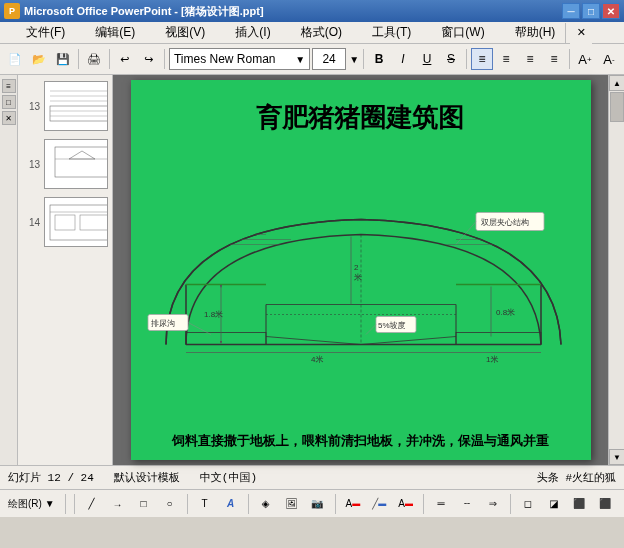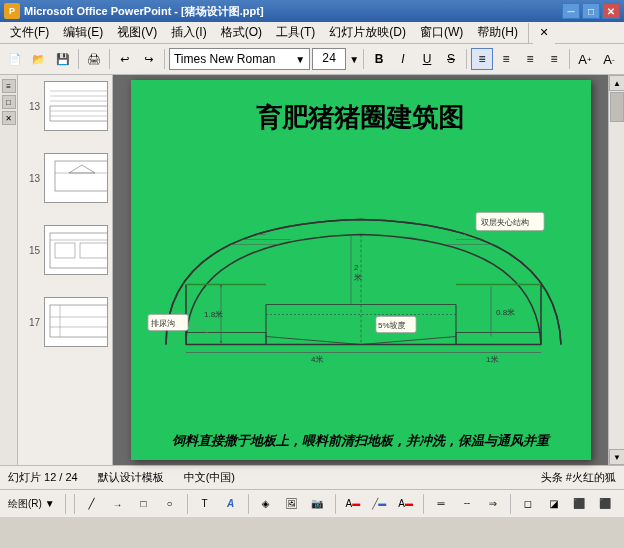--- a/index.html
+++ b/index.html
@@ -26,21 +26,21 @@
     
     .menu-bar {
       height: 22px;
       background: #f0ede8;
       display: flex;
       align-items: center;
       padding: 0 4px;
       gap: 2px;
       border-bottom: 1px solid #bbb;
     }
-    .menu-item { padding: 2px 6px; font-size: 12px; cursor: pointer; color: #000; }
+    .menu-item { padding: 2px 6px; font-size: 12px; cursor: pointer; color: #000; margin-left: 16px; }
 
     
     .toolbar-area {
       background: #f0ede8;
       border-bottom: 1px solid #bbb;
       padding: 2px 4px;
     }
     .toolbar-row {
       height: 26px;
       display: flex;
@@ -71,21 +71,20 @@
     }
     .font-size-box {
       width: 35px;
       height: 22px;
       border: 1px solid #888;
       background: white;
       display: flex;
       align-items: center;
       justify-content: center;
       font-size: 12px;
-      font-family: Liberation Mono, monospace;
     }
     .separator { width: 1px; height: 20px; background: #bbb; margin: 0 2px; }
     .fmt-btn {
       height: 22px;
       min-width: 22px;
       background: #f0ede8;
       border: 1px solid transparent;
       display: flex;
       align-items: center;
       justify-content: center;
@@ -100,21 +99,21 @@
     .fmt-btn.active { background: #dce6f5; border-color: #5a7fbf; }
 
     
     .left-panel {
       width: 105px;
       background: #f0ede8;
       border-right: 1px solid #bbb;
       overflow-y: auto;
       display: flex;
       flex-direction: column;
-      gap: 18px;
+      gap: 4px;
       padding: 4px 2px;
     }
     .slide-thumb {
       display: flex;
       align-items: center;
       gap: 4px;
       padding: 2px;
       cursor: pointer;
     }
     .slide-num {
@@ -196,21 +195,21 @@
     .status-bar {
       height: 24px;
       background: #f0ede8;
       border-top: 1px solid #bbb;
       display: flex;
       align-items: center;
       padding: 0 8px;
       font-size: 11px;
       gap: 20px;
     }
-    .status-section { display: flex; align-items: flex-start; gap: 4px; }
+    .status-section { display: flex; align-items: flex-start; gap: 4px; font-family: Liberation Mono, monospace; }
 
     
     .drawing-toolbar {
       height: 28px;
       background: #f0ede8;
       border-top: 1px solid #bbb;
       display: flex;
       align-items: center;
       padding: 0 4px;
       gap: 4px;
@@ -246,21 +245,20 @@
   </div>
 </div>
 
 <div class="menu-bar">
   <div class="menu-item">文件(F)</div>
   <div class="menu-item">编辑(E)</div>
   <div class="menu-item">视图(V)</div>
   <div class="menu-item">插入(I)</div>
   <div class="menu-item">格式(O)</div>
   <div class="menu-item">工具(T)</div>
-  <div class="menu-item">幻灯片放映(D)</div>
   <div class="menu-item">窗口(W)</div>
   <div class="menu-item">帮助(H)</div>
   <div class="separator"></div>
   <div class="toolbar-btn">✕</div>
 </div>
 
 <div class="toolbar-area">
   <div class="toolbar-row">
 
     <div class="toolbar-btn">📄</div>
@@ -328,45 +326,33 @@
         <svg width="75" height="50">
           <rect width="75" height="50" fill="white"></rect>
           <rect x="10" y="8" width="55" height="30" fill="none" stroke="#555" stroke-width="0.5"></rect>
           <line x1="10" y1="20" x2="65" y2="20" stroke="#888" stroke-width="0.5"></line>
           <polygon points="37,12 50,20 24,20" fill="none" stroke="#555" stroke-width="0.5"></polygon>
         </svg>
       </div>
     </div>
 
     <div class="slide-thumb">
-      <span class="slide-num">15</span>
+      <span class="slide-num">14</span>
       <div class="slide-img">
         <svg width="75" height="50">
           <rect width="75" height="50" fill="white"></rect>
           <rect x="5" y="8" width="65" height="35" fill="none" stroke="#555" stroke-width="0.5"></rect>
           <line x1="5" y1="15" x2="70" y2="15" stroke="#888" stroke-width="0.5"></line>
           <rect x="10" y="18" width="20" height="15" fill="none" stroke="#777" stroke-width="0.5"></rect>
           <rect x="35" y="18" width="30" height="15" fill="none" stroke="#777" stroke-width="0.5"></rect>
         </svg>
       </div>
     </div>
 
 
-    <div class="slide-thumb">
-      <span class="slide-num">17</span>
-      <div class="slide-img">
-        <svg width="75" height="50">
-          <rect width="75" height="50" fill="white"></rect>
-          <rect x="5" y="8" width="65" height="32" fill="none" stroke="#555" stroke-width="0.5"></rect>
-          <line x1="15" y1="8" x2="15" y2="40" stroke="#888" stroke-width="0.5"></line>
-          <line x1="5" y1="20" x2="70" y2="20" stroke="#888" stroke-width="0.5"></line>
-          <line x1="5" y1="30" x2="70" y2="30" stroke="#888" stroke-width="0.5"></line>
-        </svg>
-      </div>
-    </div>
 
 
 
   </div>
 
   <div class="slide-area">
     <div class="slide-canvas">
 
       <div class="slide-title">育肥猪猪圈建筑图</div>
 
@@ -447,21 +433,21 @@
           <line x1="230" y1="120" x2="220" y2="130" stroke="#888" stroke-width="0.5"></line>
 
           <defs>
             <marker id="arr" markerWidth="4" markerHeight="4" refX="2" refY="2" orient="auto">
               <path d="M0,0 L4,2 L0,4" fill="#555"></path>
             </marker>
           </defs>
         </svg>
       </div>
 
-      <div class="slide-text-bottom" style="font-size:13px; font-weight:bold;font-style:italic;">饲料直接撒于地板上，喂料前清扫地板，并冲洗，保温与通风并重</div>
+      <div class="slide-text-bottom" style="font-size:13px; font-weight:bold;">饲料直接撒于地板上，喂料前清扫地板，并冲洗，保温与通风并重</div>
     </div>
   </div>
 
   <div style="width:16px; background:#e8e5e0; border-left:1px solid #bbb; display:flex; flex-direction:column;">
     <div class="scroll-btn">▲</div>
     <div class="scroll-track">
       <div class="scroll-thumb"></div>
     </div>
     <div class="scroll-btn">▼</div>
   </div>

